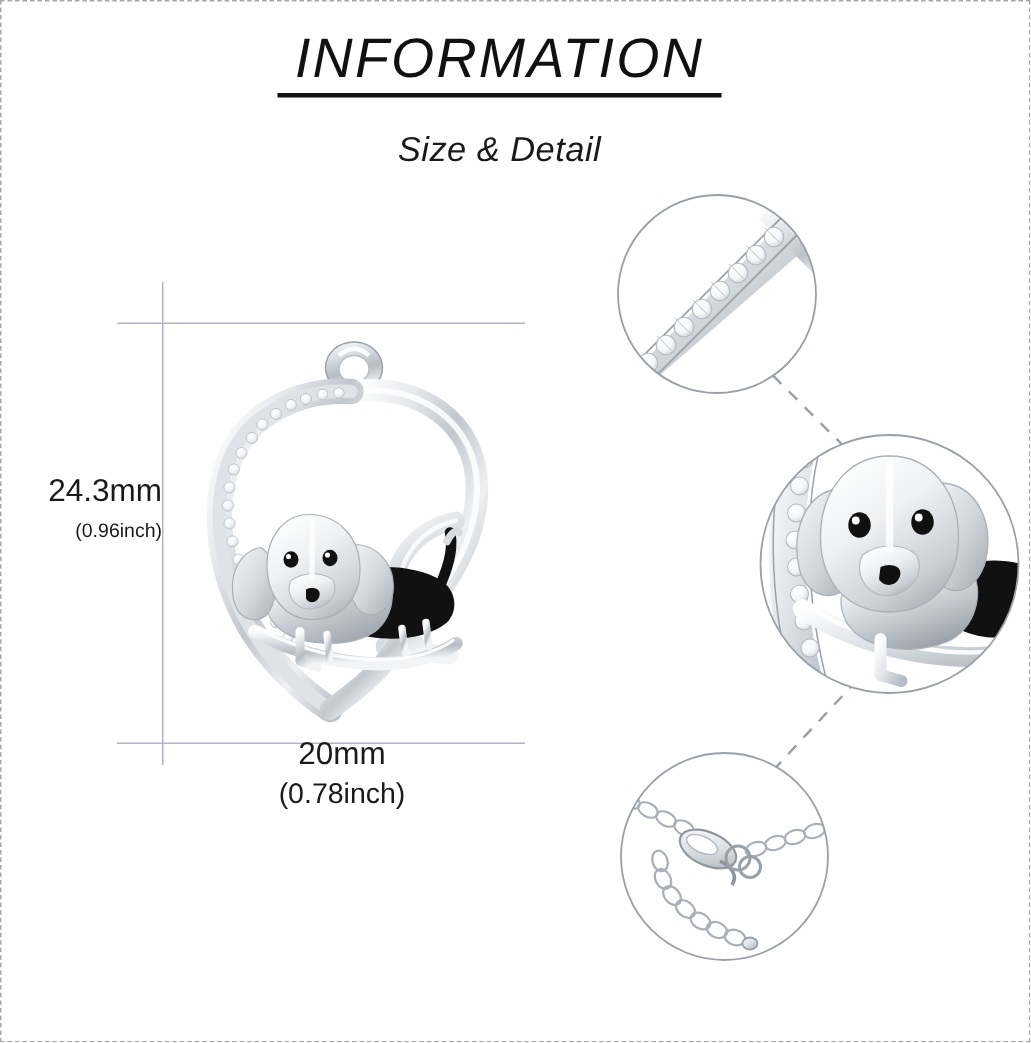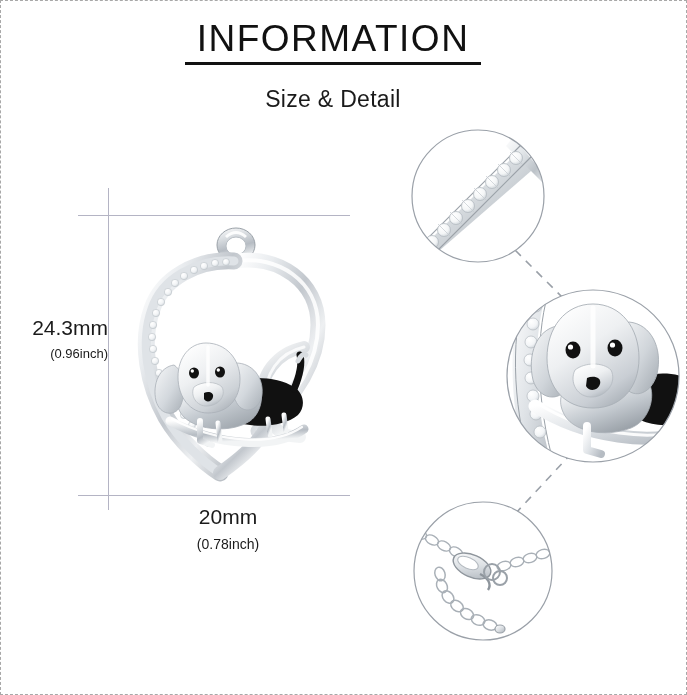--- a/index.html
+++ b/index.html
@@ -28,20 +28,21 @@
     border: 1px dashed #a8a8a8;
     pointer-events: none;
   }
 
   
   #header {
     position: absolute;
     left: 0; top: 18px;
     width: 666px;
     text-align: center;
+    font-style: italic;
   }
   #title {
     font-size: 37px;
     letter-spacing: 1.5px;
     color: #111111;
     font-weight: 400;
     line-height: 42px;
     display: inline-block;
   }
   #title-rule {
@@ -82,25 +83,25 @@
     white-space: nowrap;
   }
   #dim-vertical {
     left: 4px; top: 315px;
     width: 104px;
     text-align: right;
   }
   #dim-vertical .val  { font-size: 21px; line-height: 26px; display:block; }
   #dim-vertical .inch { font-size: 13px; line-height: 25px; display:block; }
   #dim-horizontal {
-    left: 148px; top: 503px;
+    left: 148px; top: 489px;
     width: 160px;
   }
   #dim-horizontal .val  { font-size: 21px; line-height: 28px; display:block; }
-  #dim-horizontal .inch { font-size: 14px; line-height: 26px; display:block; }
+  #dim-horizontal .inch { font-size: 19px; line-height: 26px; display:block; }
 
   
   .art { position: absolute; }
   #pendant-art { left: 108px; top: 215px; width: 250px; height: 290px; }
 
   .detail-circle { position: absolute; }
   #detail-cz    { left: 410px; top: 128px; width: 136px; height: 136px; }
   #detail-dog   { left: 505px; top: 288px; width: 176px; height: 176px; }
   #detail-chain { left: 412px; top: 500px; width: 142px; height: 142px; }
 

